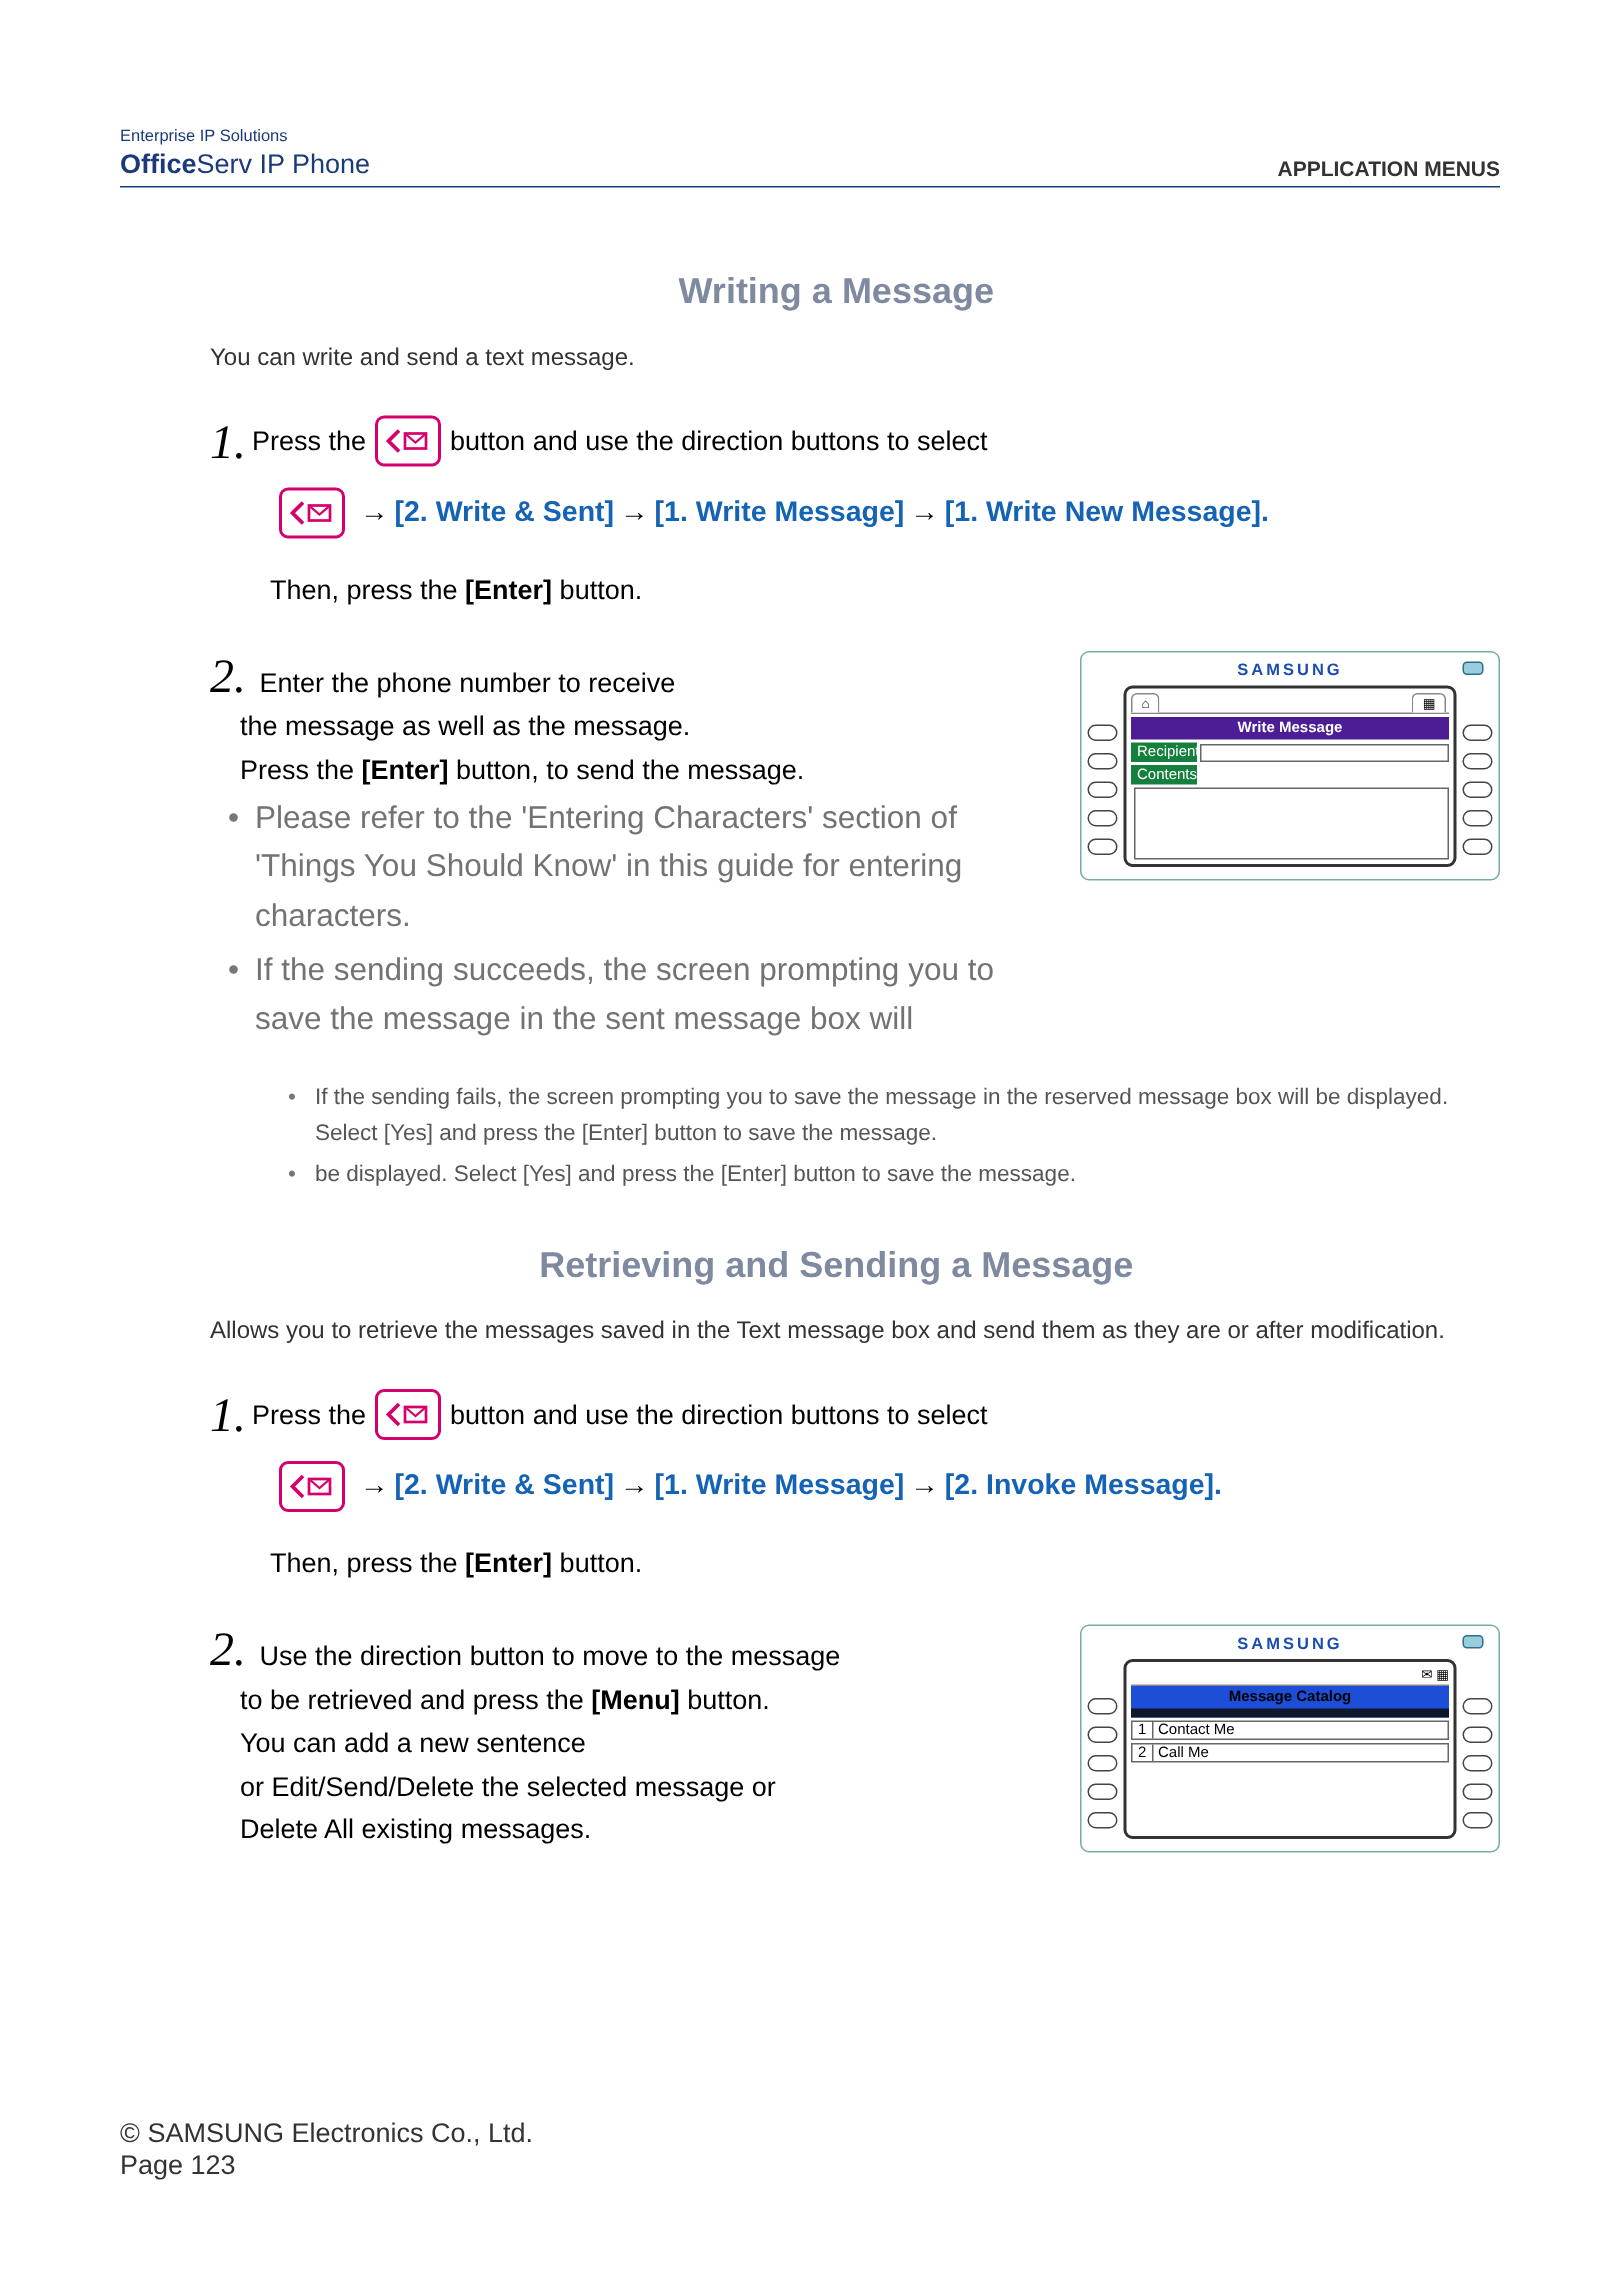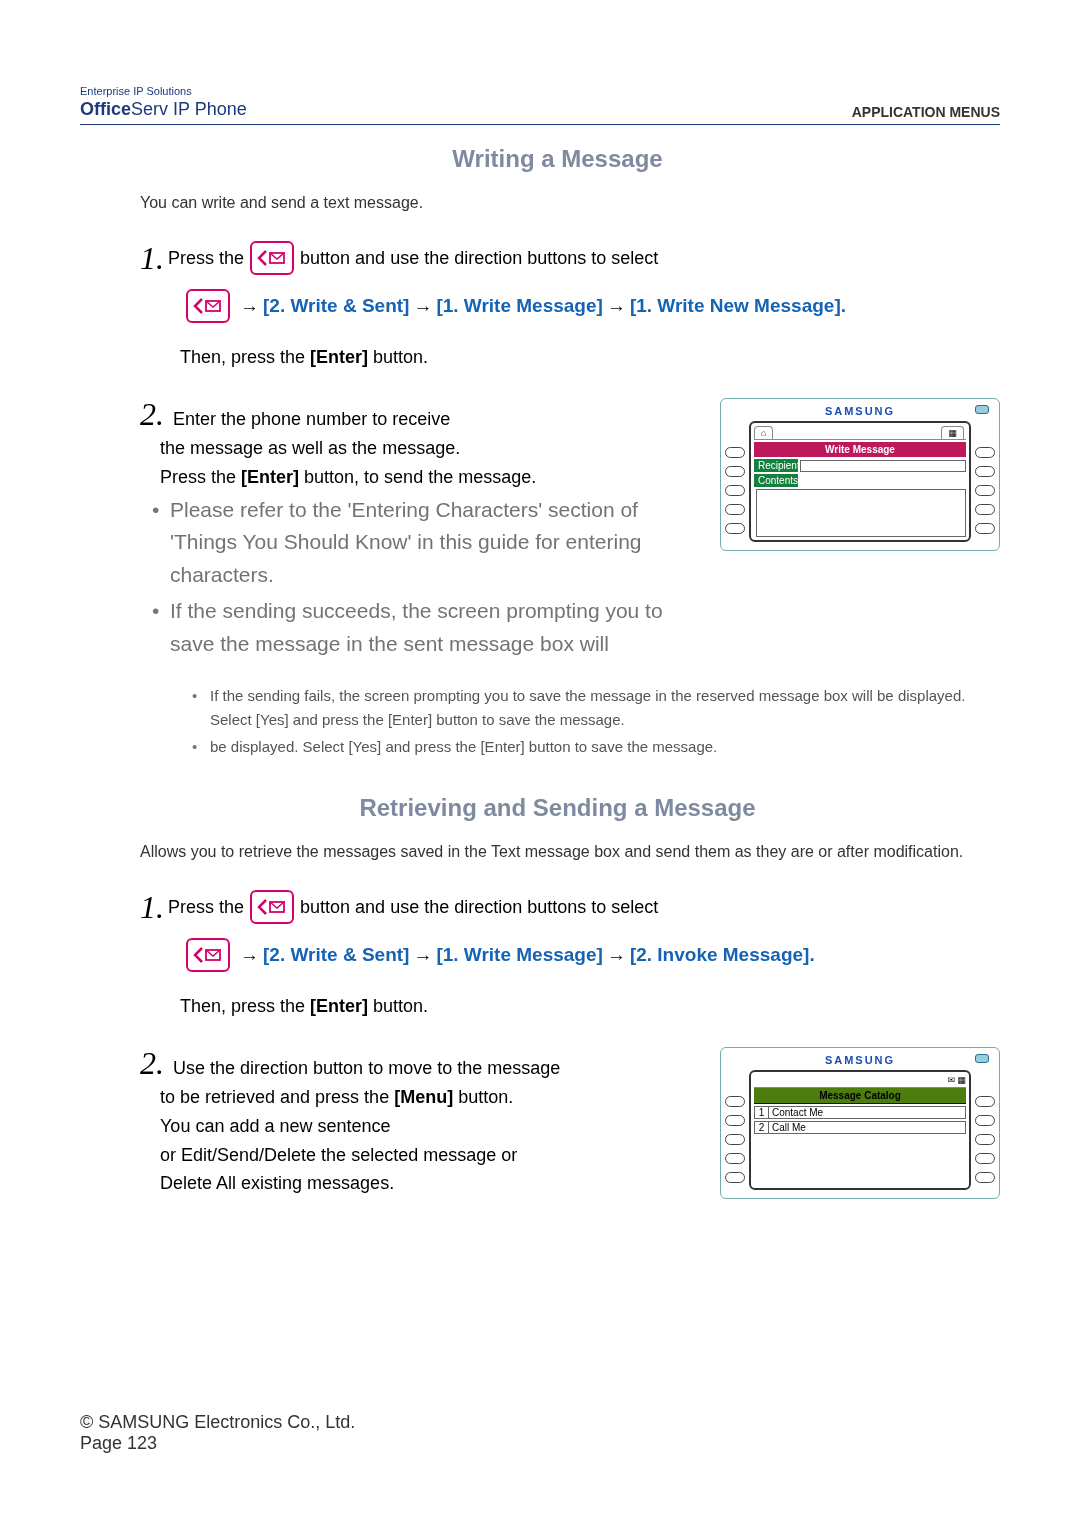--- a/index.html
+++ b/index.html
@@ -13,21 +13,21 @@
   }
   .page {
     padding: 85px 80px 0 80px;
   }
   .header-row {
     display: flex;
     justify-content: space-between;
     align-items: flex-end;
     border-bottom: 1px solid #1b3a7a;
     padding-bottom: 4px;
-    margin-bottom: 20px;
+    margin-bottom: 56px;
   }
   .brand-top {
     font-size: 11px;
     color: #1b3a7a;
     margin-bottom: 2px;
   }
   .brand-main {
     font-size: 18px;
     color: #1b3a7a;
   }
@@ -231,21 +231,21 @@
     border: 1px solid #888;
     border-bottom: none;
     border-radius: 4px 4px 0 0;
     padding: 1px 6px;
     font-size: 9px;
     margin-right: 2px;
     background: #fff;
   }
   .tab.right { margin-left: auto; }
   .screen-title {
-    background: #be185d;
+    background: #4c1d95;
     color: #fff;
     text-align: center;
     font-size: 10px;
     padding: 2px 0;
     font-weight: bold;
   }
   .field-row {
     display: flex;
     align-items: center;
     font-size: 10px;
@@ -456,21 +456,21 @@
       <div class="phone-body">
         <div class="soft-col">
           <div class="soft-btn"></div>
           <div class="soft-btn"></div>
           <div class="soft-btn"></div>
           <div class="soft-btn"></div>
           <div class="soft-btn"></div>
         </div>
         <div class="screen">
           <div style="text-align:right;font-size:9px;border-bottom:1px solid #888;padding-bottom:2px">✉ ▦</div>
-          <div class="screen-title" style="background:#4d7c0f;color:#000;border-bottom:1px solid #0f172a">Message Catalog</div>
+          <div class="screen-title" style="background:#1d4ed8;color:#000;border-bottom:6px solid #0f172a">Message Catalog</div>
           <div class="catalog-row">
             <div class="catalog-num">1</div>
             <div class="catalog-text">Contact Me</div>
           </div>
           <div class="catalog-row">
             <div class="catalog-num">2</div>
             <div class="catalog-text">Call Me</div>
           </div>
         </div>
         <div class="soft-col">

